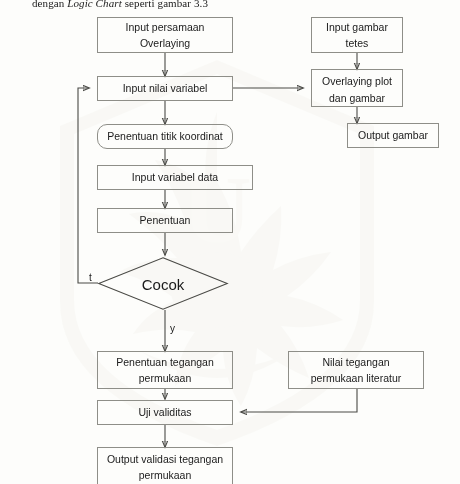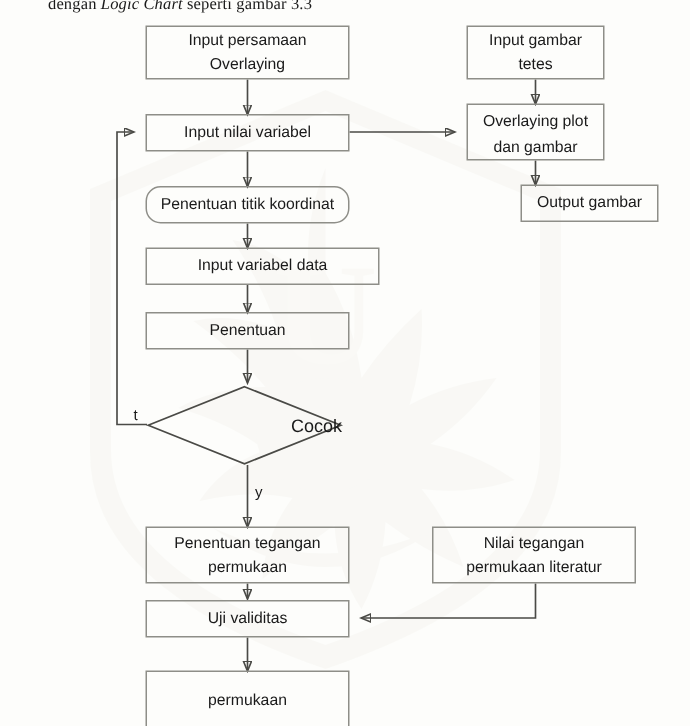--- a/index.html
+++ b/index.html
@@ -61,22 +61,22 @@
 
   
   .diamond-wrap {
     position: absolute;
     pointer-events: none;
   }
   .diamond-wrap svg { display: block; overflow: visible; }
   .diamond-label {
     position: absolute;
     width: 100%;
-    text-align: right;
-    font-size: 12px;
+    text-align: center;
+    font-size: 15px;
     color: #1a1a1a;
     top: 50%;
     transform: translateY(-50%);
   }
 
   
   #connectors {
     position: absolute;
     left: 0; top: 0;
     width: 460px;
@@ -179,20 +179,21 @@
       <span>permukaan</span>
     </span>
   </div>
 
   <div class="box" style="left:97px;  top:400px; width:136px; height:25px;">
     <span>Uji validitas</span>
   </div>
 
   <div class="box" style="left:97px;  top:447px; width:136px; height:40px;">
     <span>
+      <span>Output validasi tegangan</span>
       <span>permukaan</span>
     </span>
   </div>
 
   <div class="diamond-wrap" style="left:98px; top:257px; width:130px; height:53px;">
     <svg width="130" height="53" viewBox="0 0 130 53" xmlns="http://www.w3.org/2000/svg">
       <polygon points="65,0.8 129.2,26.5 65,52.2 0.8,26.5" fill="none" stroke="#4a4a46" stroke-width="1.1"></polygon>
     </svg>
     <div class="diamond-label">Cocok</div>
   </div>

